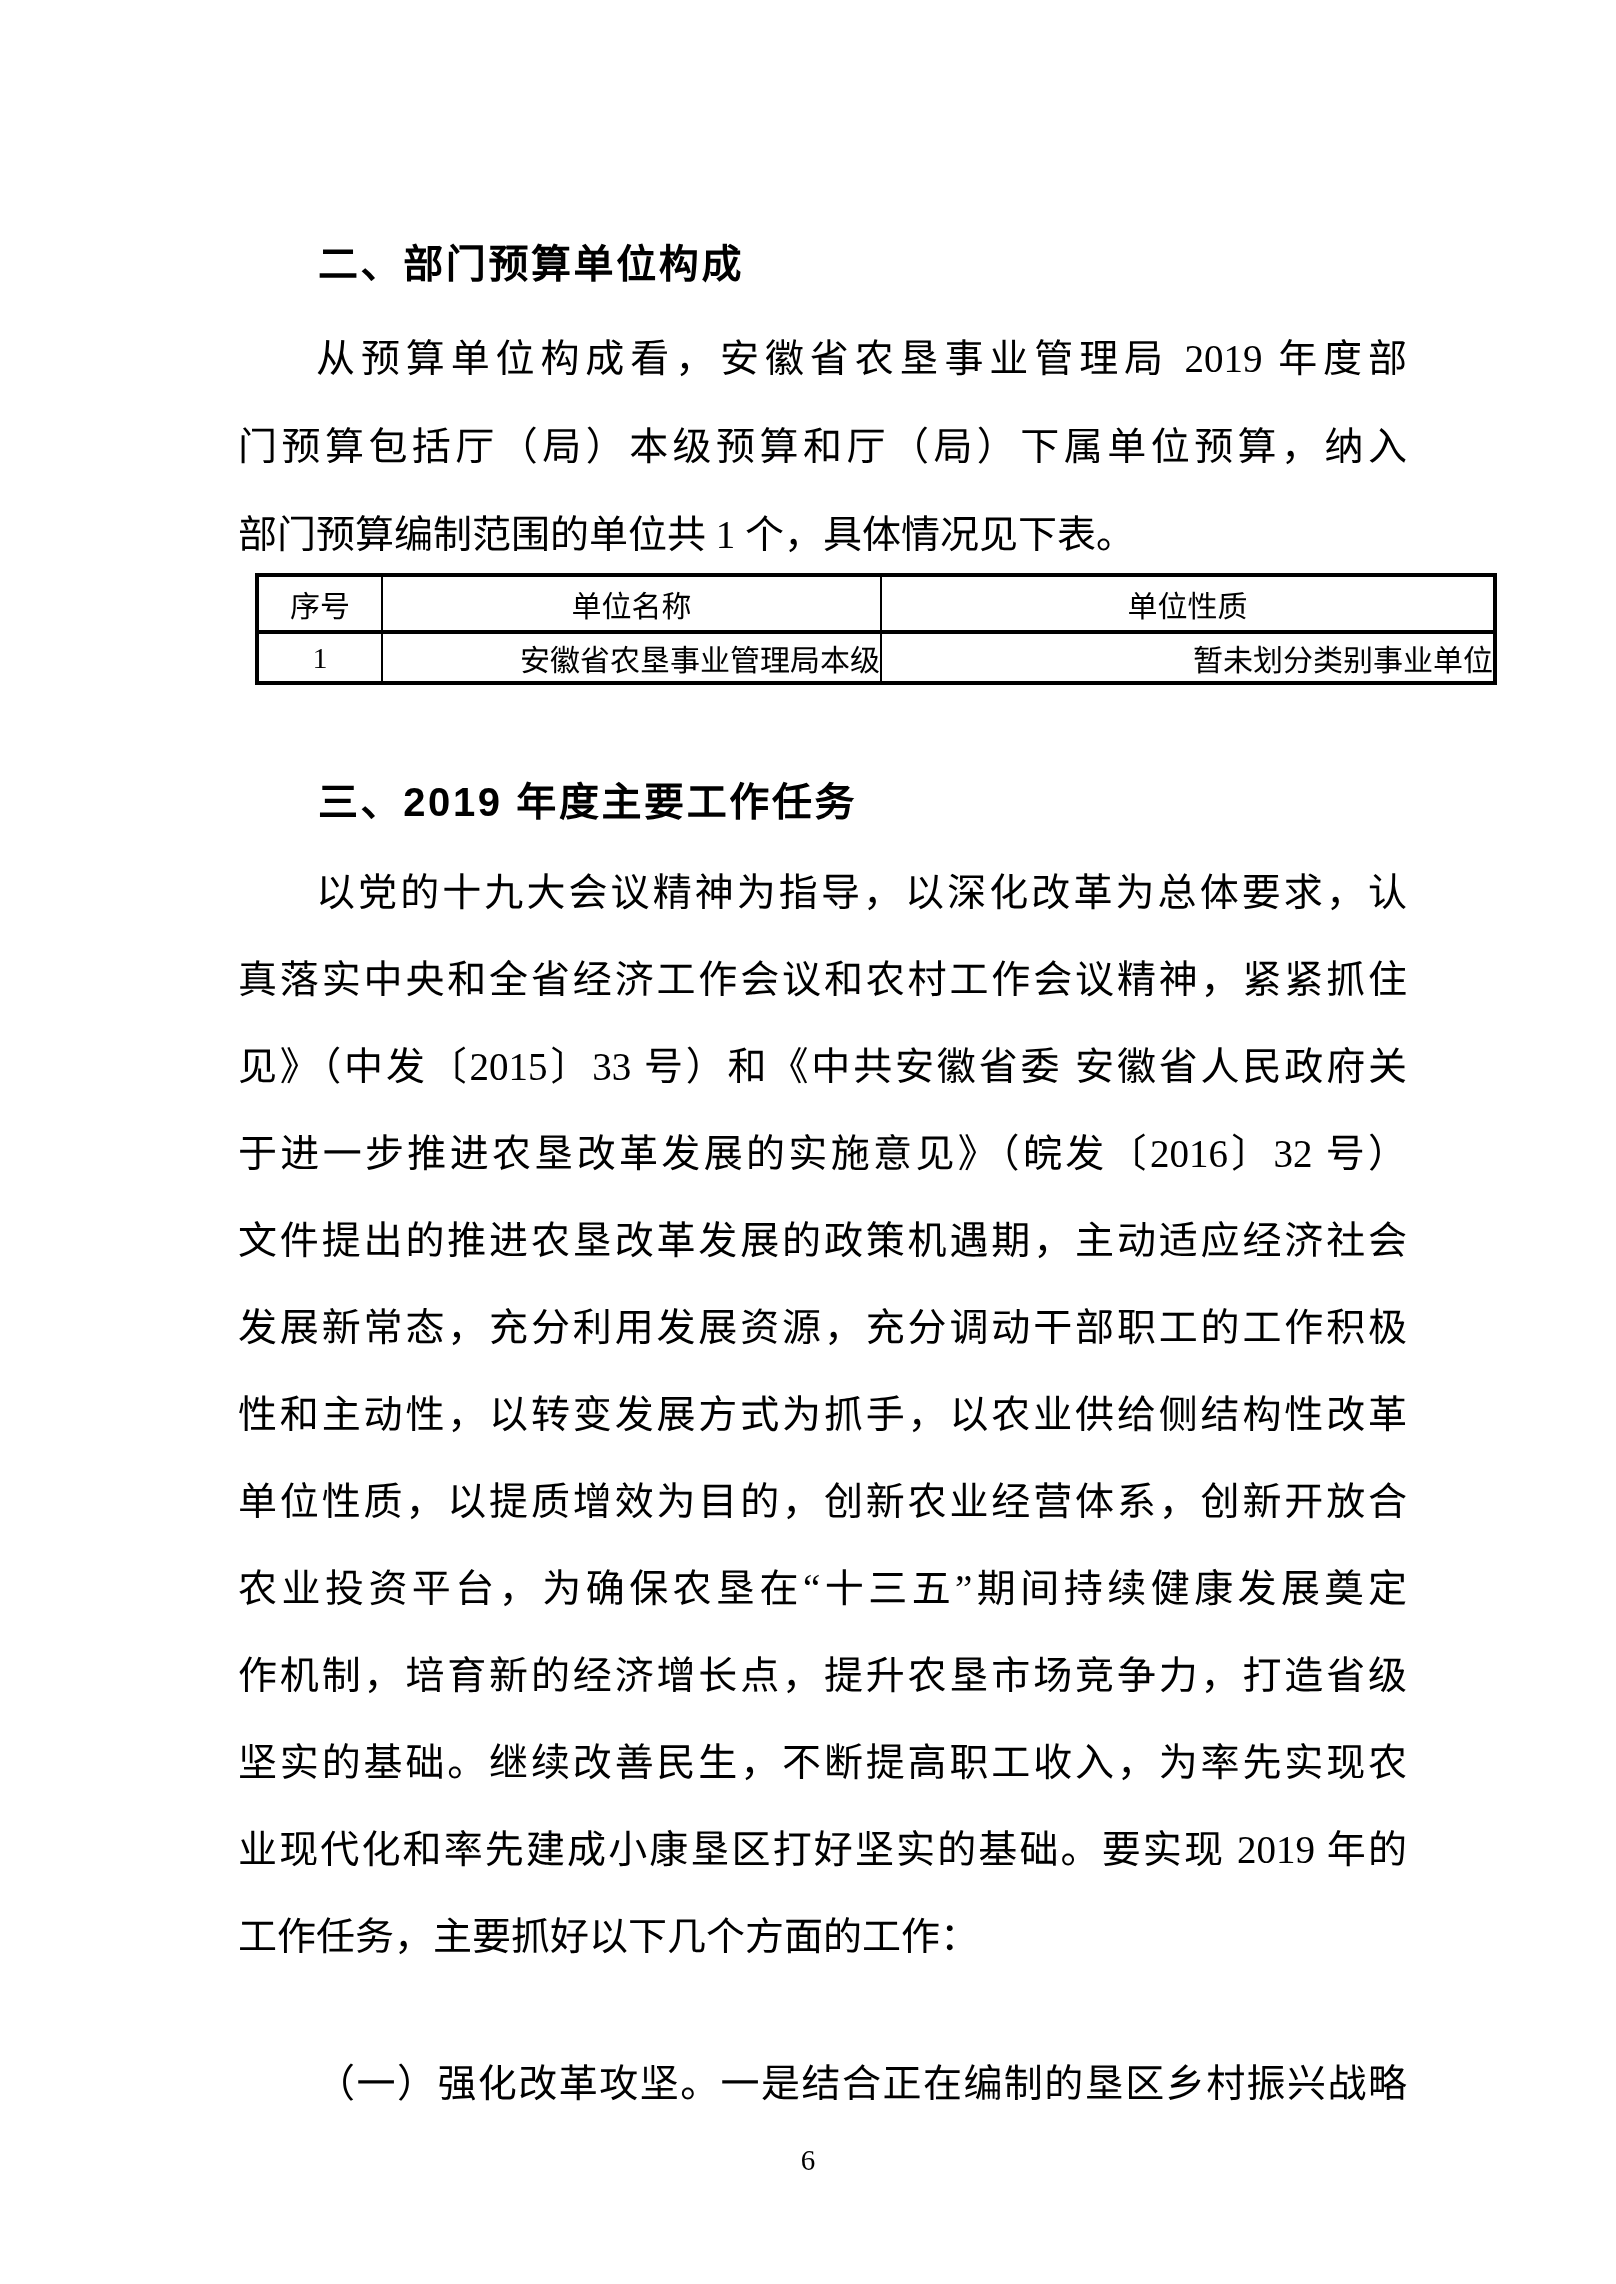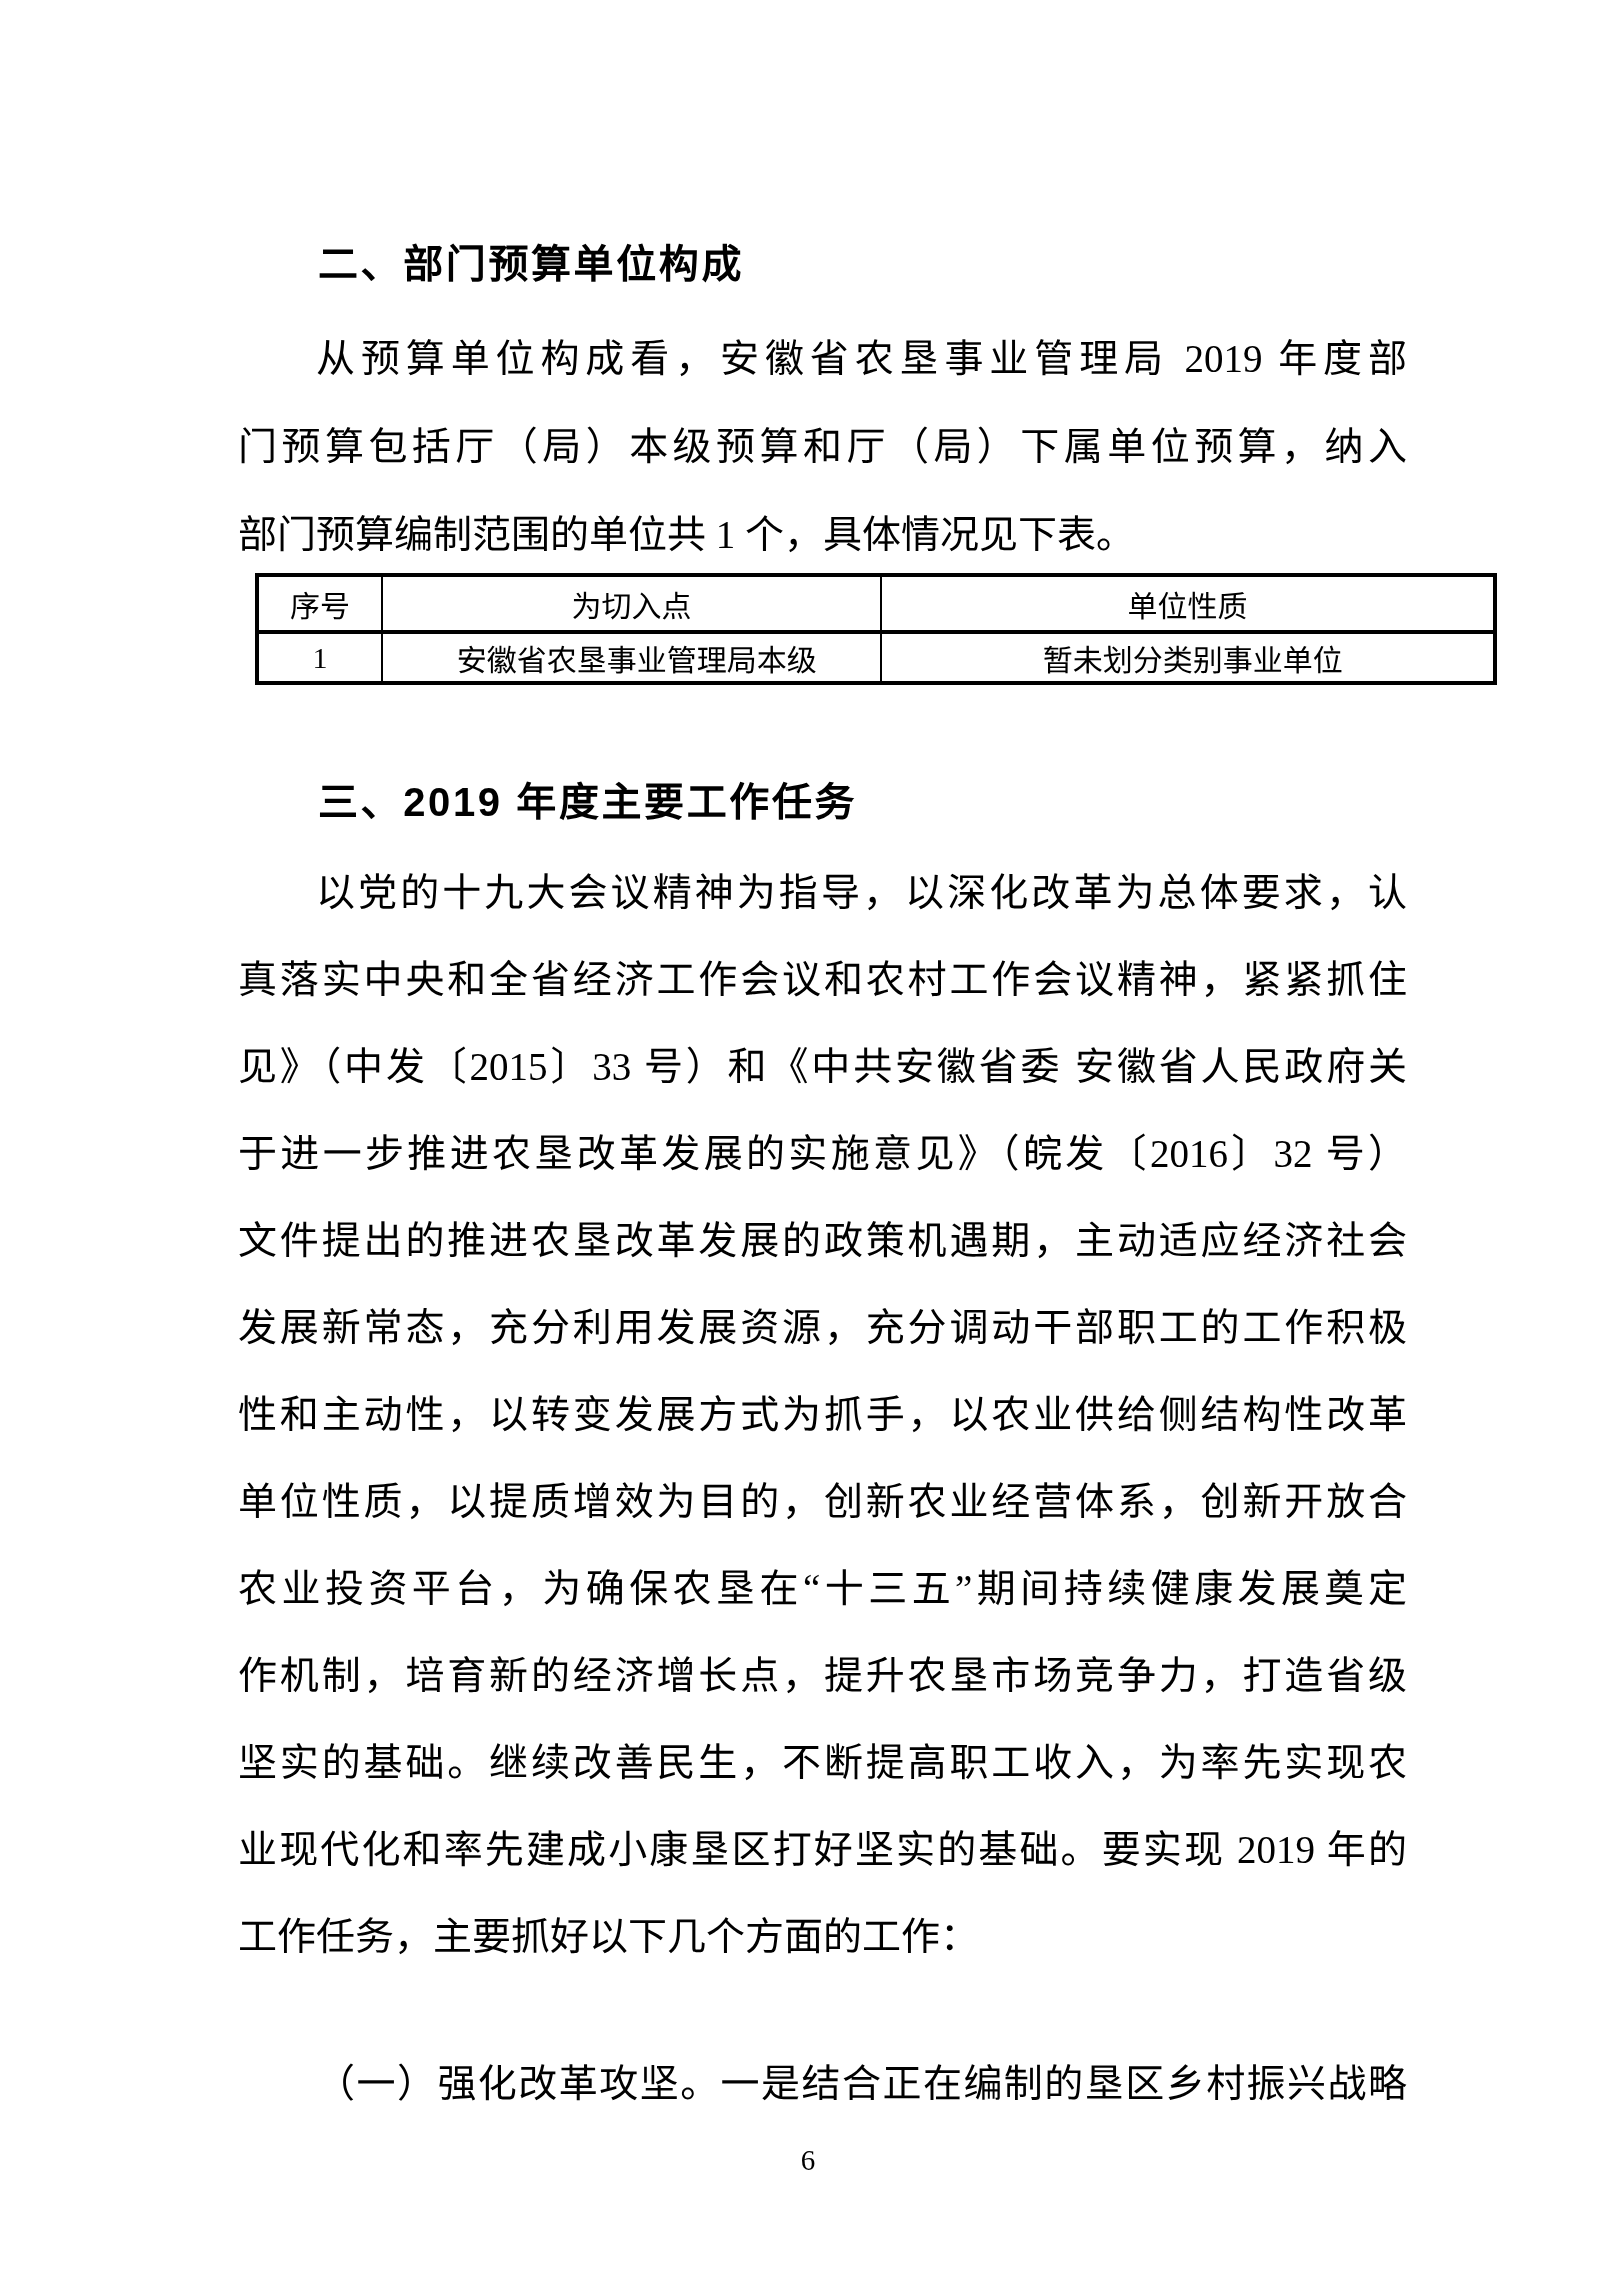--- a/index.html
+++ b/index.html
@@ -74,21 +74,21 @@
     color: #000;
     padding: 0;
     vertical-align: middle;
     overflow: hidden;
     white-space: nowrap;
   }
   table.units { border: 4.6px solid #000; }
   table.units tr.hdr th { height: 53px; text-align: center; border-bottom: 4.6px solid #000; }
   table.units tr.row td { height: 47px; }
   table.units tr.row td.center { text-align: center; }
-  table.units tr.row td.left { text-align: center; padding-left: 10.4px; }
+  table.units tr.row td.left { text-align: right; padding-left: 10.4px; }
 
   .page-number {
     position: absolute;
     top: 2096px;
     left: 0;
     width: 1616px;
     text-align: center;
     font-size: 29px;
     font-family: "Liberation Serif", "DejaVu Serif", serif;
     color: #000;
@@ -109,21 +109,21 @@
 
   <table class="units">
     <colgroup>
         <col class="c1">
         <col class="c2">
         <col class="c3">
       </colgroup>
     <tbody>
       <tr class="hdr">
         <th>序号</th>
-        <th>为切入点</th>
+        <th>单位名称</th>
         <th>单位性质</th>
       </tr>
       <tr class="row">
         <td class="center">1</td>
         <td class="left">安徽省农垦事业管理局本级</td>
         <td class="left">暂未划分类别事业单位</td>
       </tr>
     </tbody>
   </table>
 

